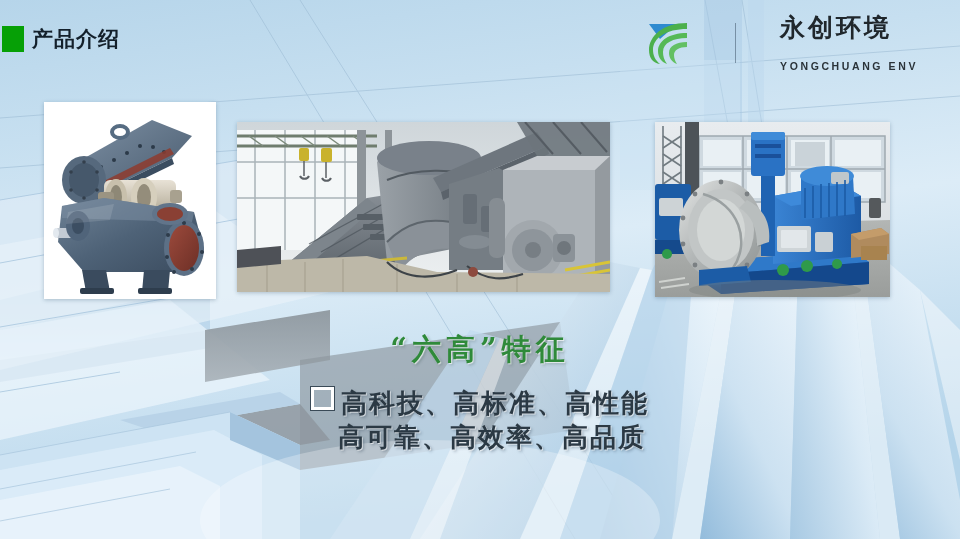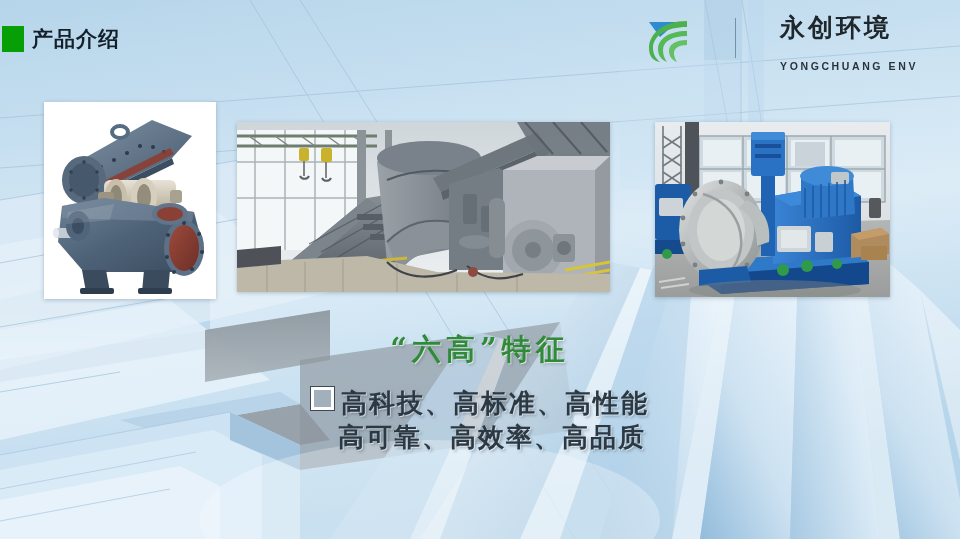--- a/index.html
+++ b/index.html
@@ -42,20 +42,21 @@
     color: #13202b;
     font-family: "DejaVu Sans", "Liberation Sans", sans-serif;
     line-height: 28px;
   }
 
   
   .logo {
     position: absolute;
     right: 42px; top: 18px;
     display: flex;
+    align-items: center;
     height: 50px;
     gap: 34px;
   }
   .logo-mark { width: 50px; height: 46px; flex: none; }
   .logo-divider {
     width: 1px;
     height: 40px;
     background: rgba(40,60,80,.45);
     margin: 0 10px 0 8px;
   }

